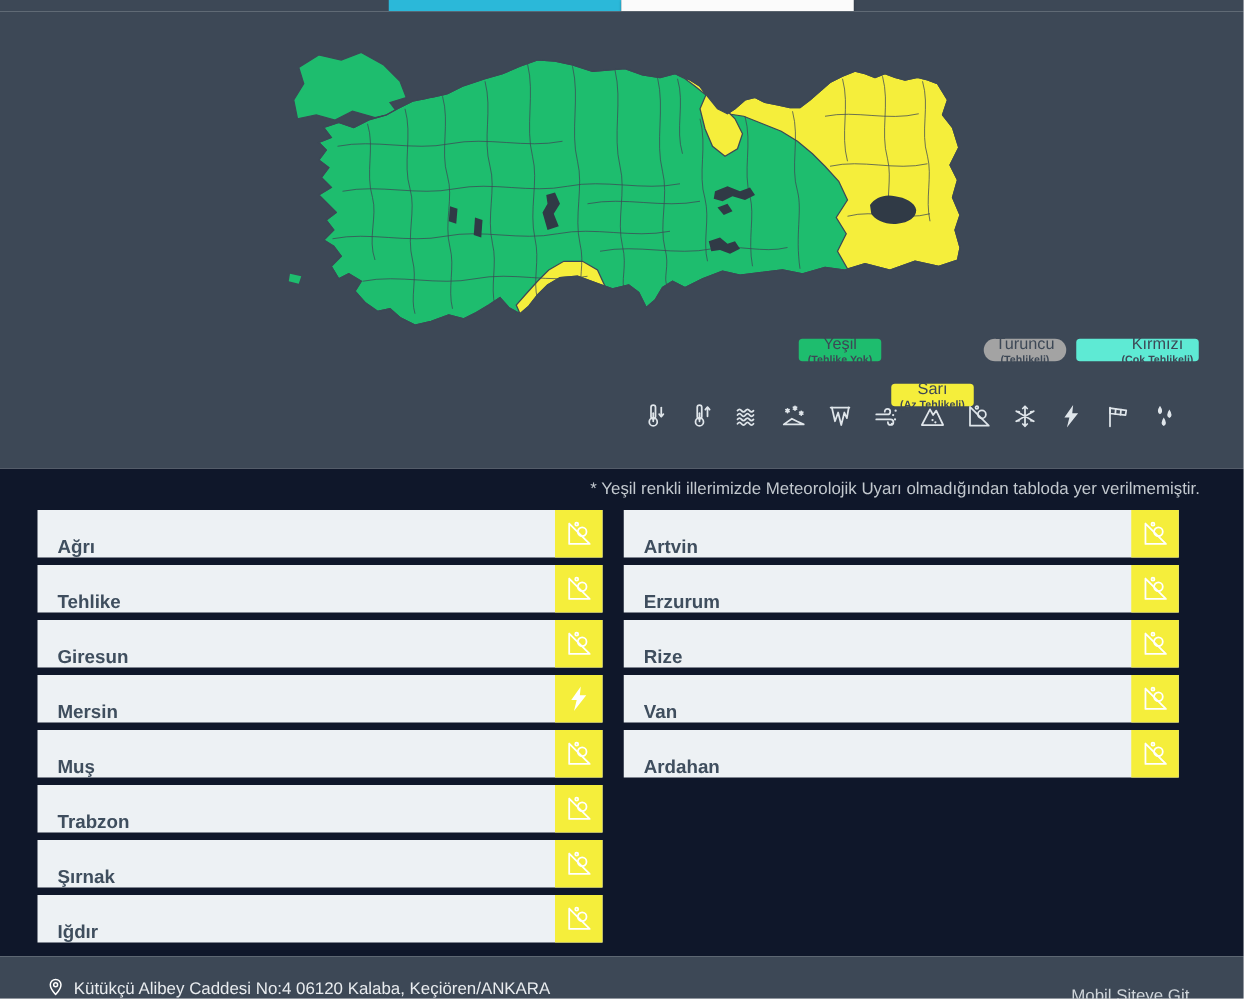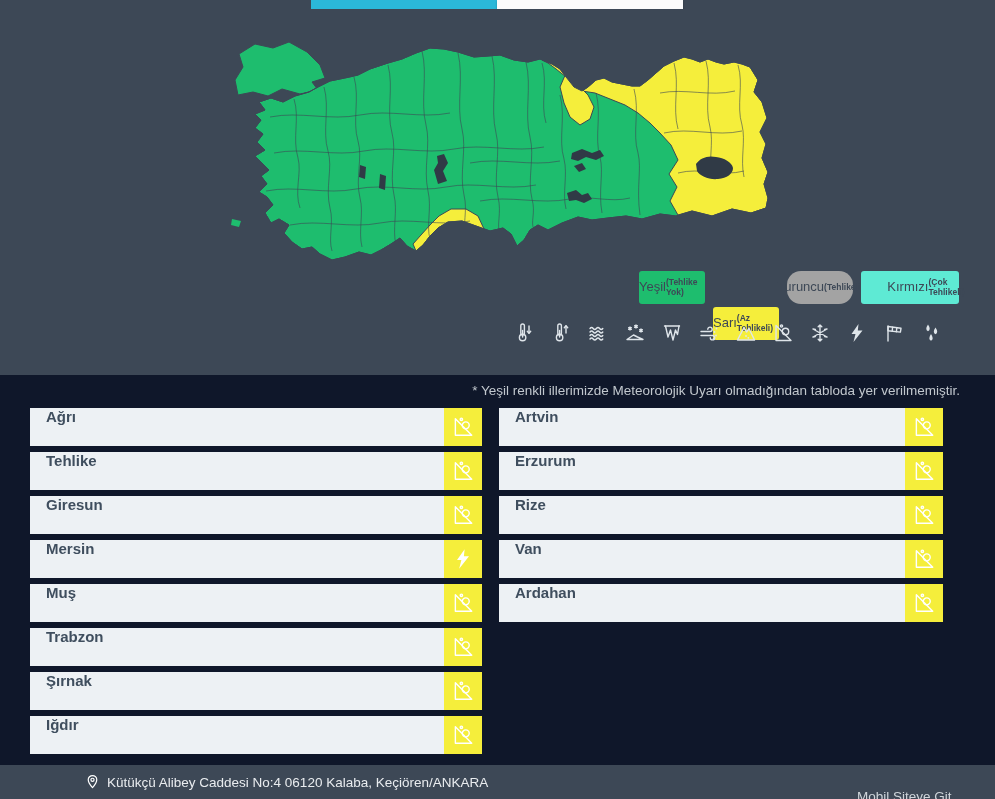--- a/index.html
+++ b/index.html
@@ -17,45 +17,45 @@
   .tab-seg{position:absolute;top:0;height:9px;}
   .tab-seg.active{left:311px;width:186px;background:var(--cyan);}
   .tab-seg.inactive{left:497px;width:186px;background:#fbfbfb;box-shadow:0 1px 2px rgba(0,0,0,.25);}
   
   .map-section{position:relative;height:366px;background:var(--dark);}
   .turkey-map{position:absolute;left:230px;top:24px;width:540px;height:229px;}
   .fill-green{fill:var(--green);} .fill-yellow{fill:var(--yellow);} .fill-lake{fill:var(--lake);}
   .stroke-dark{stroke:var(--dark);stroke-width:1;}
   .borders{stroke:var(--dark);stroke-width:.8;fill:none;opacity:.75;}
   .legend{position:absolute;top:262px;right:36px;display:flex;gap:8px;}
-  .legend-box{width:66px;height:33px;border-radius:3px;display:flex;flex-direction:row;
+  .legend-box{width:66px;height:18px;border-radius:3px;display:flex;flex-direction:column;
     align-items:center;justify-content:center;color:var(--dark);line-height:1.15;}
   .legend-box .l1{font-size:13px;}
   .legend-box .l2{font-size:8.5px;font-weight:bold;}
   .icon-bar{position:absolute;top:313px;right:53px;display:flex;gap:15px;align-items:center;}
   .wicon{width:22px;height:22px;display:block;}
   .wicon svg{width:22px;height:22px;display:block;stroke:#dfe5ea;fill:none;
     stroke-width:1.4;stroke-linecap:round;stroke-linejoin:round;}
   .wicon svg .filled{fill:#dfe5ea;stroke:none;}
   
   .content-section{position:relative;height:390px;background:#0f172a;}
   .note{position:absolute;top:8px;right:35px;font-size:13.5px;color:var(--note);}
   .col{position:absolute;top:33px;}
   .col.left{left:30px;width:452px;}
   .col.right{left:499px;width:444px;}
   .warn-row{position:relative;height:38px;margin-bottom:6px;background:var(--row-bg);
-    display:flex;align-items:flex-start;cursor:pointer;}
+    display:flex;align-items:flex-end;cursor:pointer;}
   .warn-row .label{padding-left:16px;font-weight:bold;font-size:15px;color:var(--row-text);}
   .warn-box{position:absolute;right:0;top:0;width:38px;height:38px;background:var(--yellow);
     display:flex;align-items:center;justify-content:center;}
   .warn-box svg{width:24px;height:24px;stroke:#ffffff;fill:none;stroke-width:1.3;
     stroke-linecap:round;stroke-linejoin:round;}
   .warn-box svg .filled{fill:#ffffff;stroke:none;}
   
-  .footer{position:relative;height:34px;background:var(--dark);display:flex;align-items:center;padding-left:48px;}
+  .footer{position:relative;height:34px;background:var(--dark);display:flex;align-items:flex-end;}
   .footer .addr-wrap{display:flex;align-items:center;gap:8px;margin-left:38px;}
   .footer .addr{font-size:13.5px;color:var(--footer-text);}
   .pin-icon svg{width:13px;height:17px;display:block;stroke:#ffffff;fill:none;
     stroke-width:1.3;stroke-linecap:round;stroke-linejoin:round;}
   .mobile-link{position:absolute;left:857px;top:24px;font-size:13.5px;color:#cfd5da;white-space:nowrap;}
 </style>
 </head>
 <body>
 
 <div class="top-strip">

